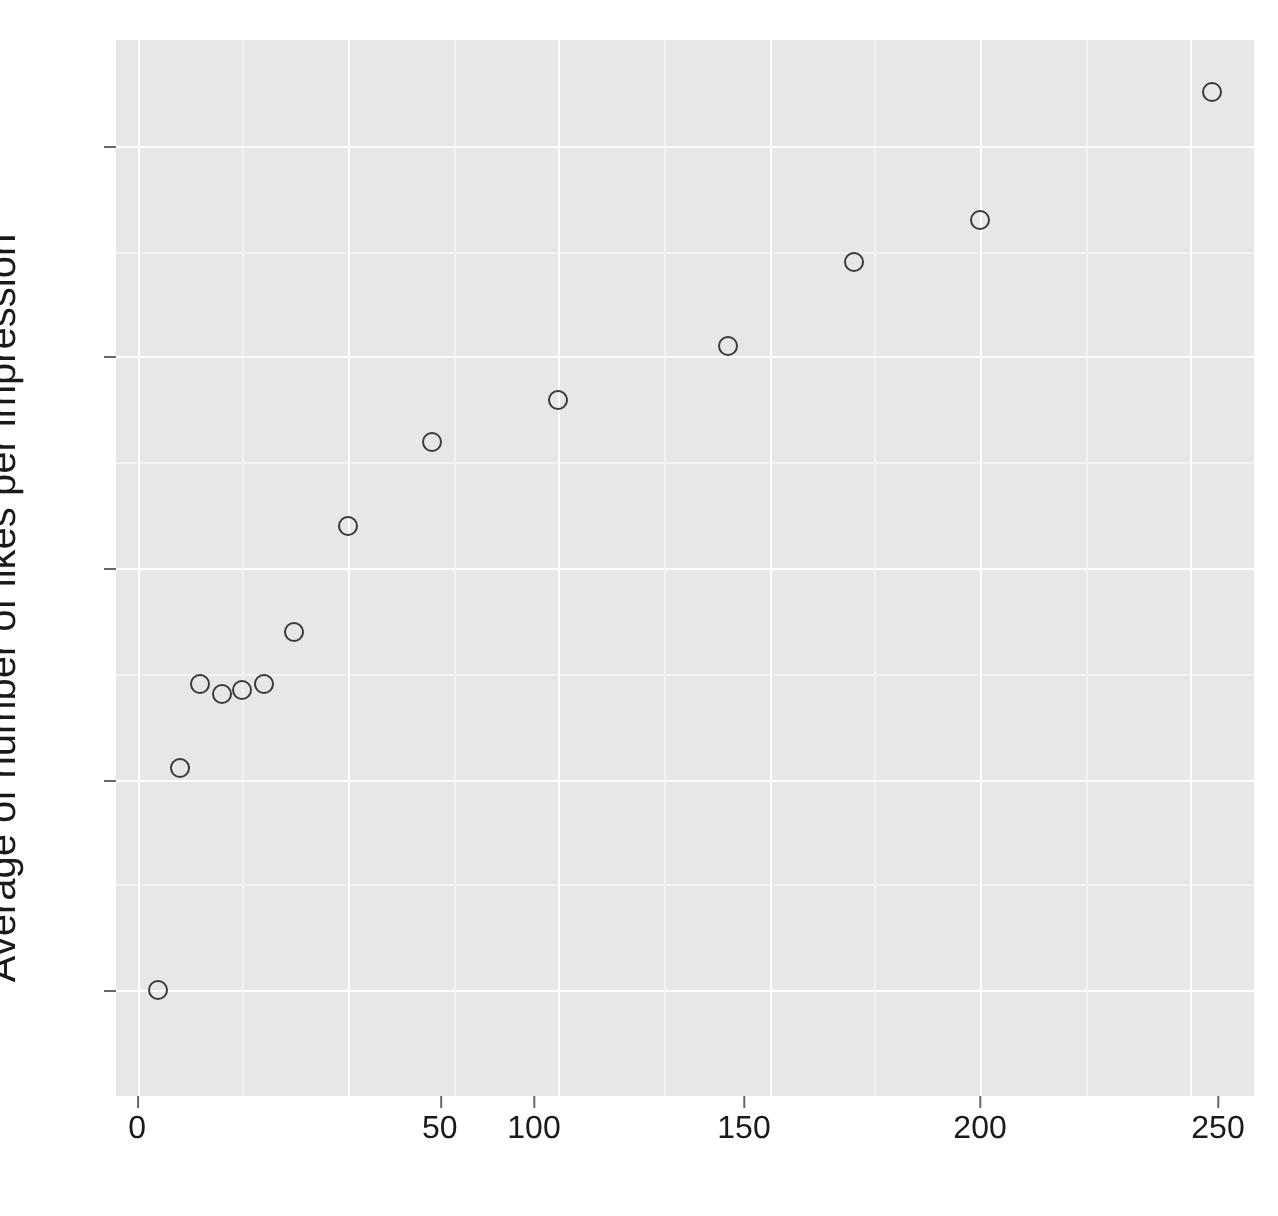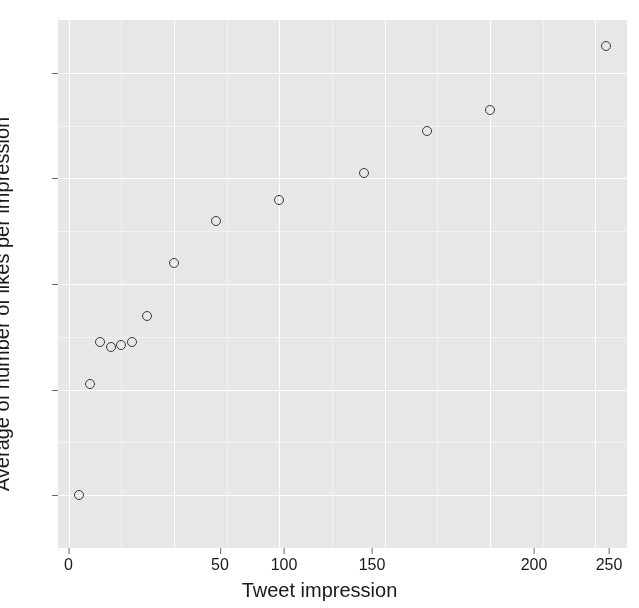--- a/index.html
+++ b/index.html
@@ -77,46 +77,45 @@
     background: transparent;
     transform: translate(-50%, -50%);
     box-sizing: border-box;
   }
 </style>
 </head>
 <body>
 
 <div class="chart-wrap">
   <div class="y-axis-label">Average of number of likes per impression</div>
-  <div class="x-axis-label">Tweet impression</div>
   <div class="plot">
       <div class="grid-h" style="top: 475.2px;"></div>
       <div class="tick-y-mark" style="top: 475.2px;"></div>
       <div class="grid-h minor" style="top: 422.4px;"></div>
       <div class="grid-h" style="top: 369.6px;"></div>
       <div class="tick-y-mark" style="top: 369.6px;"></div>
       <div class="grid-h minor" style="top: 316.8px;"></div>
       <div class="grid-h" style="top: 264px;"></div>
       <div class="tick-y-mark" style="top: 264px;"></div>
       <div class="grid-h minor" style="top: 211.2px;"></div>
       <div class="grid-h" style="top: 158.4px;"></div>
       <div class="tick-y-mark" style="top: 158.4px;"></div>
       <div class="grid-h minor" style="top: 105.6px;"></div>
       <div class="grid-h" style="top: 52.8px;"></div>
       <div class="tick-y-mark" style="top: 52.8px;"></div>
       <div class="grid-v" style="left: 10.537px;"></div>
       <div class="tick-x" style="left: 10.537px;">0<span class="tick-mark"></span></div>
       <div class="grid-v" style="left: 115.907px;"></div>
       <div class="tick-x" style="left: 115.907px; margin-left: 46px;">50<span class="tick-mark"></span></div>
       <div class="grid-v" style="left: 221.278px;"></div>
-      <div class="tick-x" style="left: 226px;">100<span class="tick-mark"></span></div>
+      <div class="tick-x" style="left: 209px;">100<span class="tick-mark"></span></div>
       <div class="grid-v" style="left: 326.648px;"></div>
       <div class="tick-x" style="left: 314px;">150<span class="tick-mark"></span></div>
       <div class="grid-v" style="left: 432.019px;"></div>
-      <div class="tick-x" style="left: 432.019px; margin-left: 44px;">200<span class="tick-mark"></span></div>
+      <div class="tick-x" style="left: 432.019px;">200<span class="tick-mark"></span></div>
       <div class="grid-v" style="left: 537.389px;"></div>
       <div class="tick-x" style="left: 551px;">250<span class="tick-mark"></span></div>
       <div class="grid-v minor" style="left: 63.2222px;"></div>
       <div class="grid-v minor" style="left: 168.593px;"></div>
       <div class="grid-v minor" style="left: 273.963px;"></div>
       <div class="grid-v minor" style="left: 379.333px;"></div>
       <div class="grid-v minor" style="left: 484.704px;"></div>
       <div class="point" style="left: 21.0741px; top: 475.2px;"></div>
       <div class="point" style="left: 31.6111px; top: 364.32px;"></div>
       <div class="point" style="left: 42.1481px; top: 322.08px;"></div>

